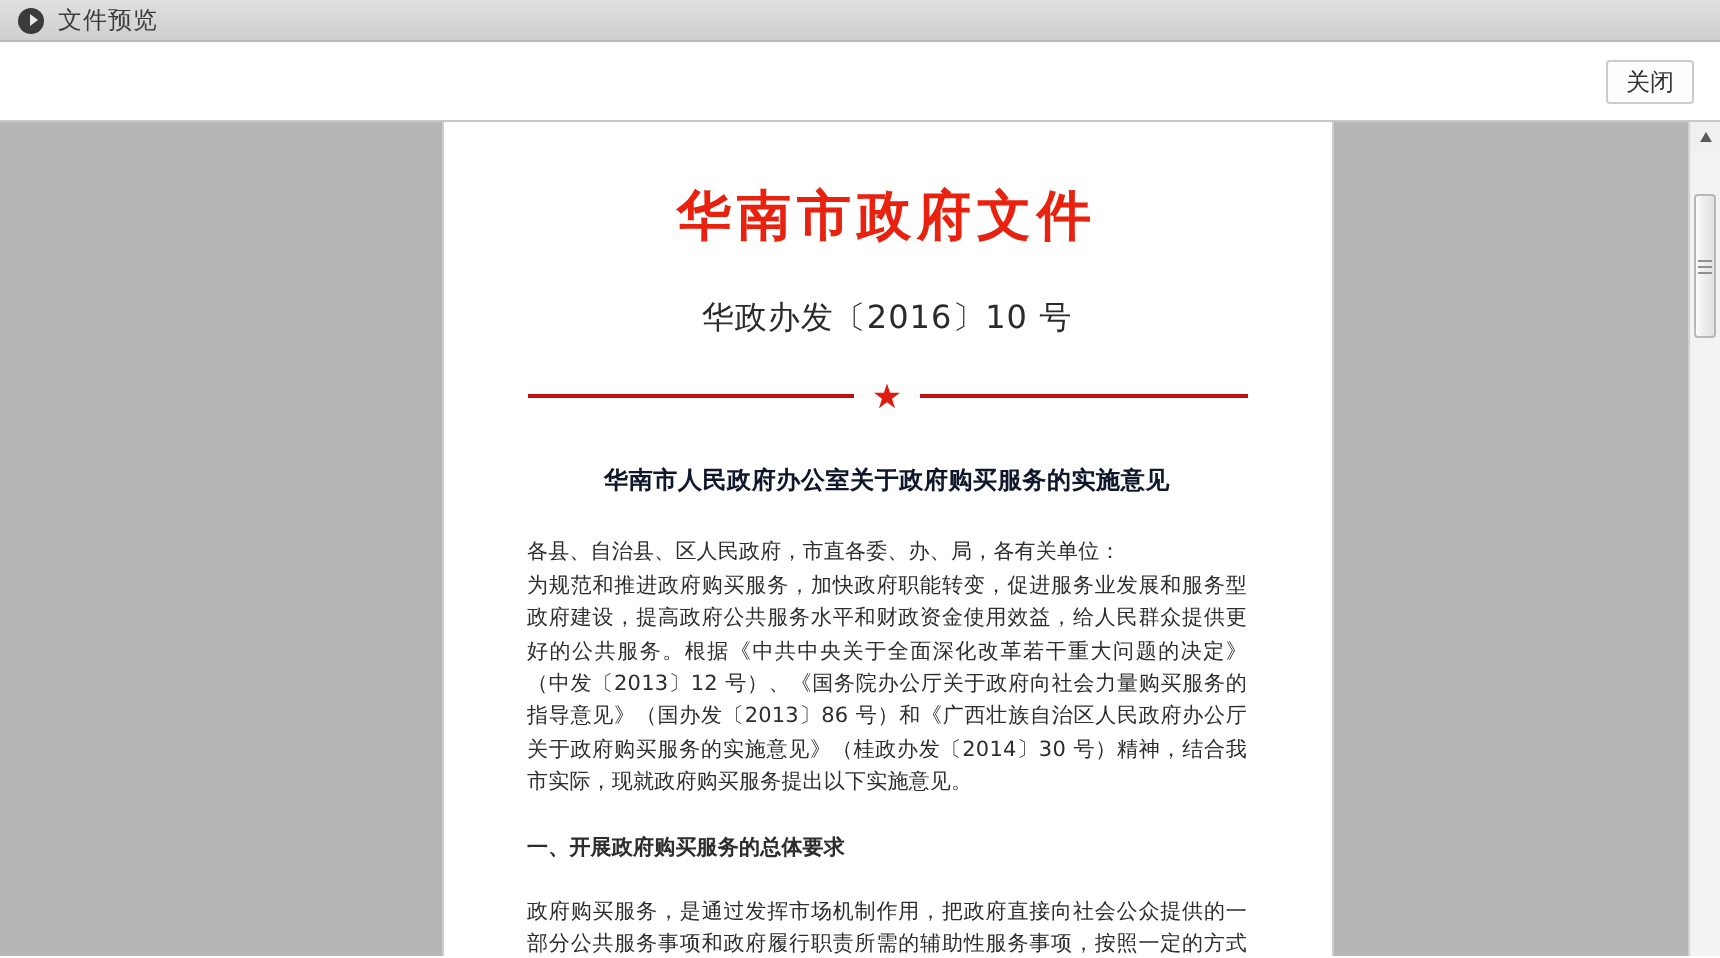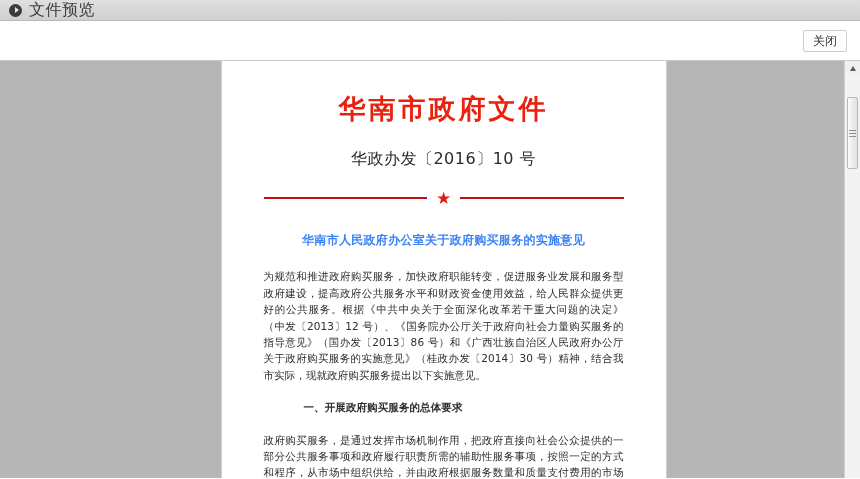--- a/index.html
+++ b/index.html
@@ -39,21 +39,21 @@
   .tb-icon::after {
     content: "";
     width: 0;
     height: 0;
     border-left: 4px solid #e8e8e8;
     border-top: 3px solid transparent;
     border-bottom: 3px solid transparent;
     margin-left: 2px;
   }
   .tb-title {
-    font-size: 16px;
+    font-size: 12px;
     color: #3c3c3c;
     letter-spacing: 0.5px;
     font-family: "DejaVu Sans", "Liberation Sans", sans-serif;
   }
 
   
   .toolbar {
     height: 40px;
     background: #ffffff;
     border-bottom: 1px solid #c8c8c8;
@@ -141,42 +141,41 @@
     margin: 0 9px;
     color: #e01b10;
     font-size: 17px;
     line-height: 1;
   }
 
   .doc-heading {
     text-align: center;
     font-size: 12px;
     font-weight: bold;
-    color: #3b82f6;
+    color: #0f172a;
     margin-top: 27px;
     letter-spacing: 0.3px;
     font-family: "DejaVu Sans", "Liberation Sans", sans-serif;
   }
 
   .doc-body {
     margin-top: 19px;
     font-size: 10.5px;
     line-height: 16.4px;
     color: #2d2d2d;
     text-align: justify;
     font-family: "DejaVu Sans", "Liberation Sans", sans-serif;
     letter-spacing: 0.1px;
   }
   .doc-body p { margin: 0; }
   .doc-body p.salutation { margin-bottom: 0; }
   .doc-body p.gap { margin-top: 16px; }
   .doc-body p.section-h {
     font-weight: bold;
     margin-top: 16px;
-    margin-left: 40px;
   }
 
   
   .scrollbar {
     position: absolute;
     top: 0;
     right: 0;
     width: 16px;
     height: 100%;
     background: #f3f3f3;
@@ -248,20 +247,21 @@
 
       <div class="red-rule">
         <span class="bar"></span>
         <span class="star">★</span>
         <span class="bar"></span>
       </div>
 
       <div class="doc-heading">华南市人民政府办公室关于政府购买服务的实施意见</div>
 
       <div class="doc-body">
+        <p class="salutation">各县、自治县、区人民政府，市直各委、办、局，各有关单位：</p>
         <p>为规范和推进政府购买服务，加快政府职能转变，促进服务业发展和服务型政府建设，提高政府公共服务水平和财政资金使用效益，给人民群众提供更好的公共服务。根据《中共中央关于全面深化改革若干重大问题的决定》（中发〔2013〕12 号）、《国务院办公厅关于政府向社会力量购买服务的指导意见》（国办发〔2013〕86 号）和《广西壮族自治区人民政府办公厅关于政府购买服务的实施意见》（桂政办发〔2014〕30 号）精神，结合我市实际，现就政府购买服务提出以下实施意见。</p>
         <p class="section-h">一、开展政府购买服务的总体要求</p>
         <p class="gap">政府购买服务，是通过发挥市场机制作用，把政府直接向社会公众提供的一部分公共服务事项和政府履行职责所需的辅助性服务事项，按照一定的方式和程序，从市场中组织供给，并由政府根据服务数量和质量支付费用的市场交易行为。建立规范的政府购买服务制度，着力提高政府提供公共服务和履行职能的效率和质量，是我市进一步转变政府职能、推进服务型政府建设、创新社会治理的重大举措。</p>
 
       </div>
 
     </div>
   </div>
 
   <div class="scrollbar">

